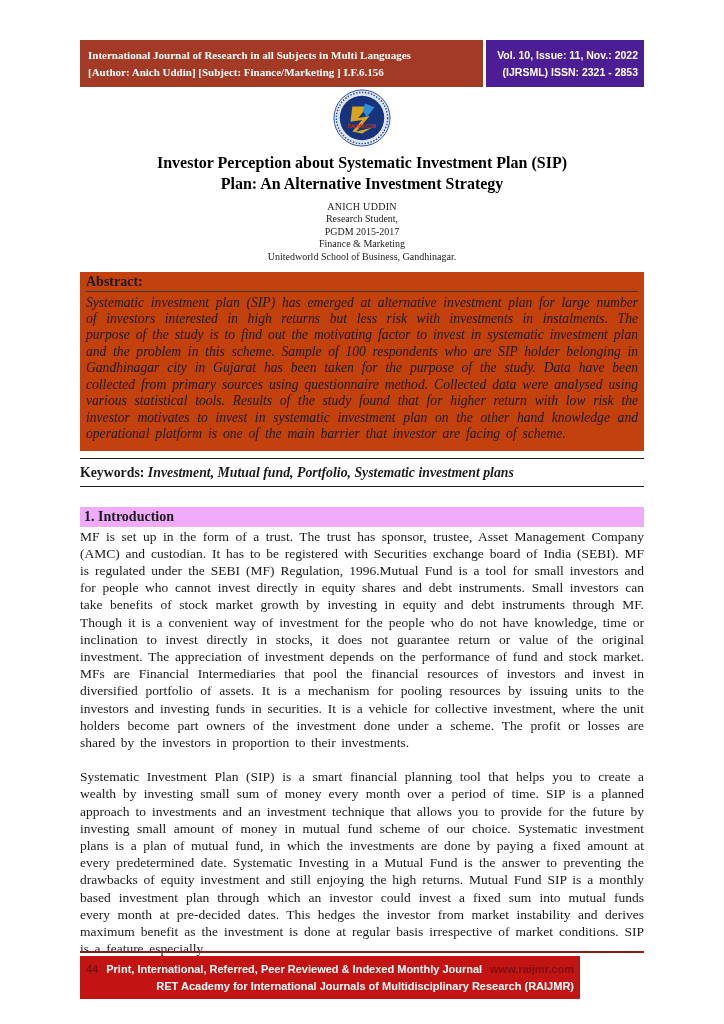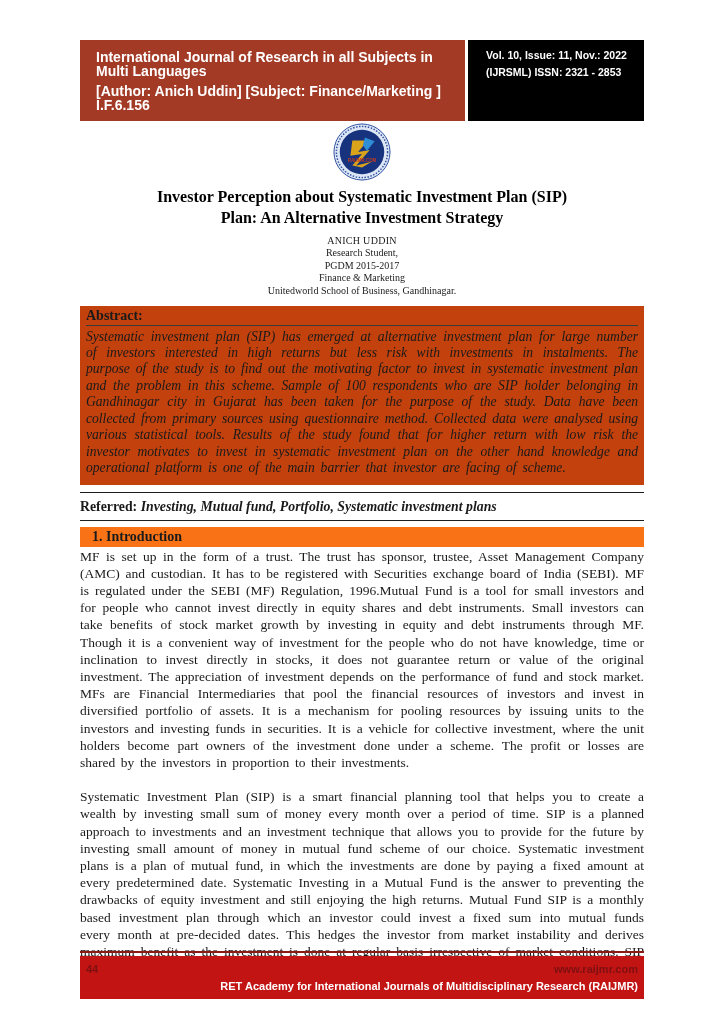--- a/index.html
+++ b/index.html
@@ -6,28 +6,28 @@
   body{
     width:724px;height:1024px;position:relative;overflow:hidden;
     font-family:"Liberation Serif", serif;color:#1a1a1a;
   }
   .page{position:absolute;left:80px;top:40px;width:564px;}
 
   
   .hdr{display:flex;gap:3px;align-items:stretch;}
   .hdr-left{
     background:#a33a26;color:#ffffff;flex:1 1 auto;
-    font-family:Liberation Sans, sans-serif;font-weight:bold;font-size:14px;
-    line-height:1.0;padding:7px 8px 6px 16px;
+    font-family:Liberation Serif, serif;font-weight:bold;font-size:11px;
+    line-height:1.0;padding:7px 8px 6px 8px;
   }
   .hdr-left div{padding:3px 0;}
   .hdr-right{
-    background:#000000;color:#ffffff;width:152px;flex:0 0 auto;
+    background:#4c1d95;color:#ffffff;width:152px;flex:0 0 auto;
     font-family:"Liberation Sans", sans-serif;font-weight:bold;font-size:10.5px;
-    padding:7px 6px 6px 18px;line-height:1.0;
+    text-align:right;padding:7px 6px 6px 0;line-height:1.0;
   }
   .hdr-right div{padding:3px 0;}
 
   
   .logo-wrap{text-align:center;margin:2px 0 2px 0;height:60px;}
   .logo-wrap svg{height:58px;width:58px;}
 
   
   .title{
     text-align:center;font-weight:bold;font-size:16px;line-height:1.3;
@@ -50,34 +50,34 @@
   }
 
   
   .rule{border:none;border-top:1.6px solid #1c1c1c;margin:7px 0 0 0;}
   .keywords{font-size:13.8px;margin:6px 0 5px 0;}
   .keywords .kw-label{font-weight:bold;}
   .keywords .kw-text{font-weight:bold;font-style:italic;}
 
   
   .section-head{
-    background:#f97316;font-weight:bold;font-size:14px;
-    padding:2px 12px;margin-top:6px;
+    background:#f0abfc;font-weight:bold;font-size:14px;
+    padding:2px 4px;margin-top:20px;
   }
   .body-para{
     font-size:13.5px;line-height:1.275;text-align:justify;
     word-spacing:2.2px;margin:1px 0 0 0;
   }
   .body-para + .body-para{margin-top:17px;}
   .b{font-weight:normal;margin-top:48px;}
 
   
   .footer-rule{position:absolute;left:80px;top:951px;width:564px;height:2px;background:#8c1a15;}
   .footer{
-    position:absolute;left:80px;top:956px;width:564px;background:#c31414;
+    position:absolute;left:80px;top:956px;width:500px;background:#c31414;
     font-family:"Liberation Sans", sans-serif;font-weight:bold;font-size:11px;
     color:#ffffff;padding:6px 6px 7px 6px;box-sizing:border-box;line-height:1.0;
   }
   .footer .row1{display:flex;align-items:baseline;padding:2px 0;}
   .footer .pageno{color:#7e1012;margin-right:8px;}
   .footer .site{color:#7e1012;margin-left:auto;}
   .footer .row2{text-align:right;padding:4px 0 0 0;}
 </style>
 </head>
 <body>
@@ -120,30 +120,31 @@
     <div>Unitedworld School of Business, Gandhinagar.</div>
   </div>
 
   <div class="abstract">
     <div class="abstract-label">Abstract:</div>
     <div class="abstract-text">Systematic investment plan (SIP) has emerged at alternative investment plan for large number of investors interested in high returns but less risk with investments in instalments. The purpose of the study is to find out the motivating factor to invest in systematic investment plan and the problem in this scheme. Sample of 100 respondents who are SIP holder belonging in Gandhinagar city in Gujarat has been taken for the purpose of the study. Data have been collected from primary sources using questionnaire method. Collected data were analysed using various statistical tools. Results of the study found that for higher return with low risk  the investor  motivates to invest in systematic investment plan on the other hand knowledge and operational platform is one of the main barrier that investor are facing of  scheme.</div>
   </div>
 
   <hr class="rule">
   <div class="keywords">
-    <span class="kw-label">Referred:</span><span class="kw-text"> Investing, Mutual fund, Portfolio, Systematic investment plans</span>
+    <span class="kw-label">Keywords:</span><span class="kw-text"> Investment, Mutual fund, Portfolio, Systematic investment plans</span>
   </div>
   <hr class="rule" style="margin-top:0;">
 
   <div class="section-head">1. Introduction</div>
   <div class="body-para">MF is set up in the form of a trust. The trust has sponsor, trustee, Asset Management Company (AMC) and custodian. It has to be registered with Securities exchange board of India (SEBI). MF is regulated under the SEBI (MF) Regulation, 1996.Mutual Fund is a tool for small investors and for people who cannot invest directly in equity shares and debt instruments. Small investors can take benefits of stock market growth by investing in equity and debt instruments through MF. Though it is a convenient way of investment for the people who do not have knowledge, time or inclination to invest directly in stocks, it does not guarantee return or value of the original investment. The appreciation of investment depends on the performance of fund and stock market. MFs are Financial Intermediaries that pool the financial resources of investors and invest in diversified portfolio of assets. It is a mechanism for pooling resources by issuing units to the investors and investing funds in securities. It is a vehicle for collective investment, where the unit holders become part owners of the investment done under a scheme. The profit or losses are shared by the investors in proportion to their investments.</div>
   <div class="body-para"><span class="b">Systematic Investment Plan (SIP)</span><span> is a smart financial planning tool that helps you to create a wealth by investing small sum of money every month over a period of time. SIP is a planned approach to investments and an investment technique that allows you to provide for the future by investing small amount of money in mutual fund scheme of our choice. Systematic investment plans is a plan of mutual fund, in which the investments are done by paying a fixed amount at every predetermined date. Systematic Investing in a Mutual Fund is the answer to preventing the drawbacks of equity investment and still enjoying the high returns. Mutual Fund SIP is a monthly based investment plan through which an investor could invest a fixed sum into mutual funds every month at pre-decided dates. This hedges the investor from market instability and derives maximum benefit as the investment is done at regular basis irrespective of market conditions. SIP is a feature especially</span></div>
 
 </div>
 
 <div class="footer-rule"></div>
 <div class="footer">
   <div class="row1">
     <span class="pageno">44</span>
+    <span>Print, International, Referred, Peer Reviewed &amp; Indexed Monthly Journal</span>
     <span class="site">www.raijmr.com</span>
   </div>
   <div class="row2">RET Academy for International Journals of Multidisciplinary Research (RAIJMR)</div>
 </div>
 
 </body></html>

